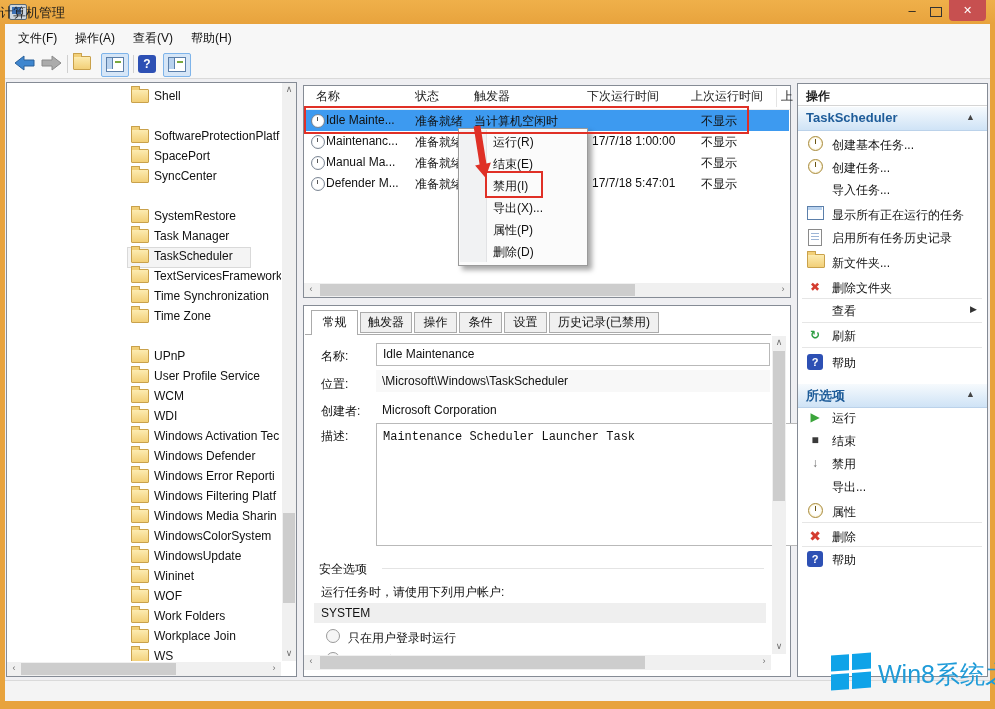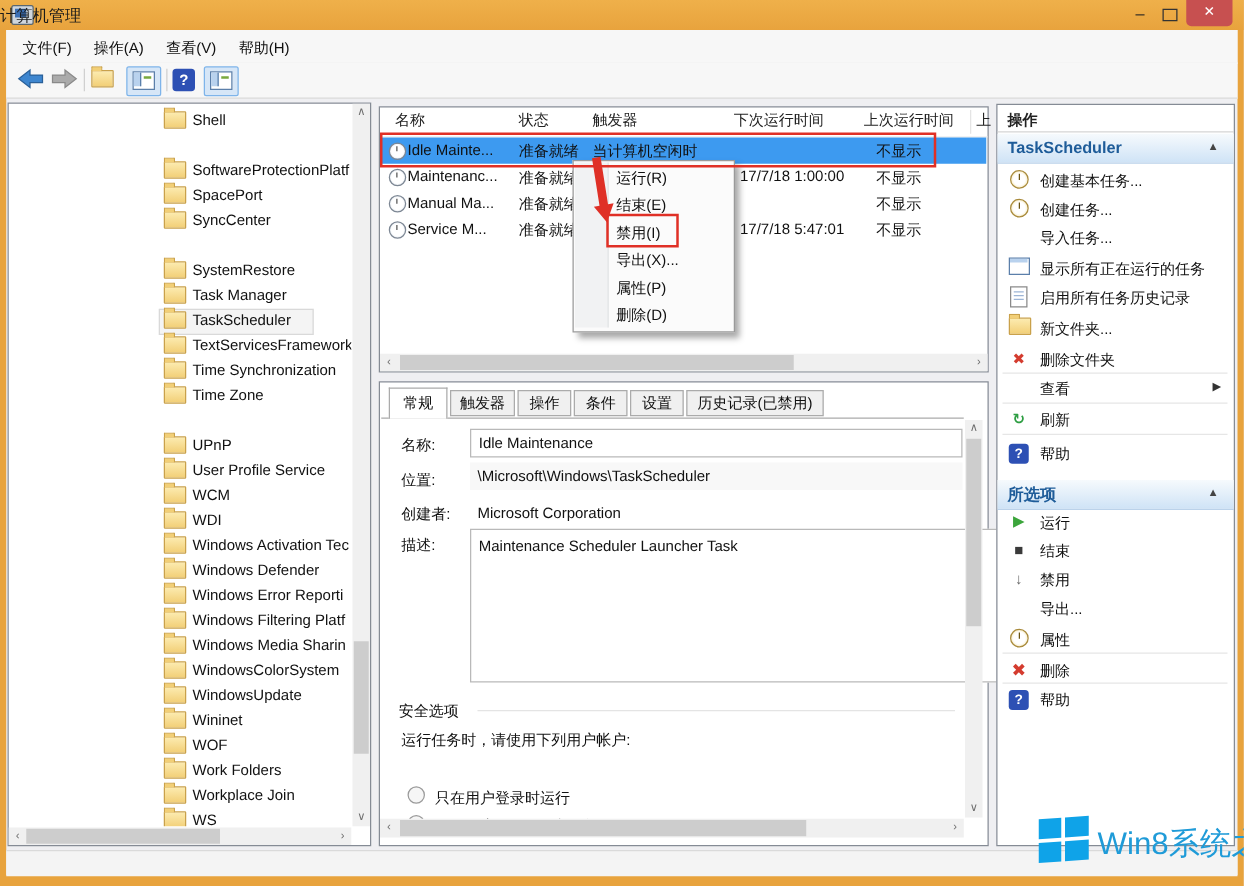--- a/index.html
+++ b/index.html
@@ -295,21 +295,21 @@
       <span class="lcell" style="left:396px">不显示</span>
     </div>
     <div class="lrow" style="top:66px">
       <span class="clockico"></span>
       <span class="lcell" style="left:21px">Manual Ma...</span>
       <span class="lcell" style="left:110px">准备就绪</span>
       <span class="lcell" style="left:396px">不显示</span>
     </div>
     <div class="lrow" style="top:87px">
       <span class="clockico"></span>
-      <span class="lcell" style="left:21px">Service M...</span>
+      <span class="lcell" style="left:21px">Defender M...</span>
       <span class="lcell" style="left:110px">准备就绪</span>
       <span class="lcell" style="left:287px">17/7/18 5:47:01</span>
       <span class="lcell" style="left:396px">不显示</span>
     </div>
     <div class="sb" style="left:0;top:197px;width:486px;height:14px;">
       <span class="sb-arrow" style="left:0">‹</span>
       <span class="sb-arrow" style="right:0">›</span>
       <div class="sb-thumb" style="left:16px;top:1px;width:315px;height:12px;"></div>
     </div>
   </div>
@@ -327,27 +327,30 @@
     <div class="vbox" style="left:72px;top:37px;width:394px;height:23px;">
       <span class="pvalue" style="left:6px;top:3px">Idle Maintenance</span>
     </div>
     <span class="plabel" style="left:17px;top:70px">位置:</span>
     <div class="band" style="left:72px;top:64px;width:394px;height:22px;">
       <span class="pvalue" style="left:6px;top:4px">\Microsoft\Windows\TaskScheduler</span>
     </div>
     <span class="plabel" style="left:17px;top:97px">创建者:</span>
     <span class="pvalue" style="left:78px;top:97px">Microsoft Corporation</span>
     <span class="plabel" style="left:17px;top:122px">描述:</span>
-    <div class="vbox" style="left:72px;top:117px;width:454px;height:123px;">
+    <div class="vbox" style="left:72px;top:117px;width:454px;height:123px;font-family:Liberation Mono, monospace;">
       <span class="pvalue" style="left:6px;top:6px">Maintenance Scheduler Launcher Task</span>
     </div>
 
     <span class="plabel" style="left:15px;top:255px">安全选项</span>
     <div class="hline" style="left:78px;top:262px;width:382px;height:1px;"></div>
     <span class="plabel" style="left:17px;top:278px">运行任务时，请使用下列用户帐户:</span>
+    <div class="band" style="left:10px;top:297px;width:452px;height:20px;background:#EFEFEF;">
+      <span class="pvalue" style="left:7px;top:3px">SYSTEM</span>
+    </div>
     <span class="radio" style="left:22px;top:323px"></span>
     <span class="plabel" style="left:44px;top:324px">只在用户登录时运行</span>
     <span class="radio" style="left:22px;top:346px"></span>
     <span class="plabel" style="left:44px;top:347px">不管用户是否登录都要运行</span>
 
     <div class="sb" style="left:468px;top:30px;width:14px;height:318px;">
       <span class="sb-arrow" style="top:0">∧</span>
       <span class="sb-arrow" style="bottom:0">∨</span>
       <div class="sb-thumb" style="left:1px;top:15px;width:12px;height:150px;"></div>
     </div>

